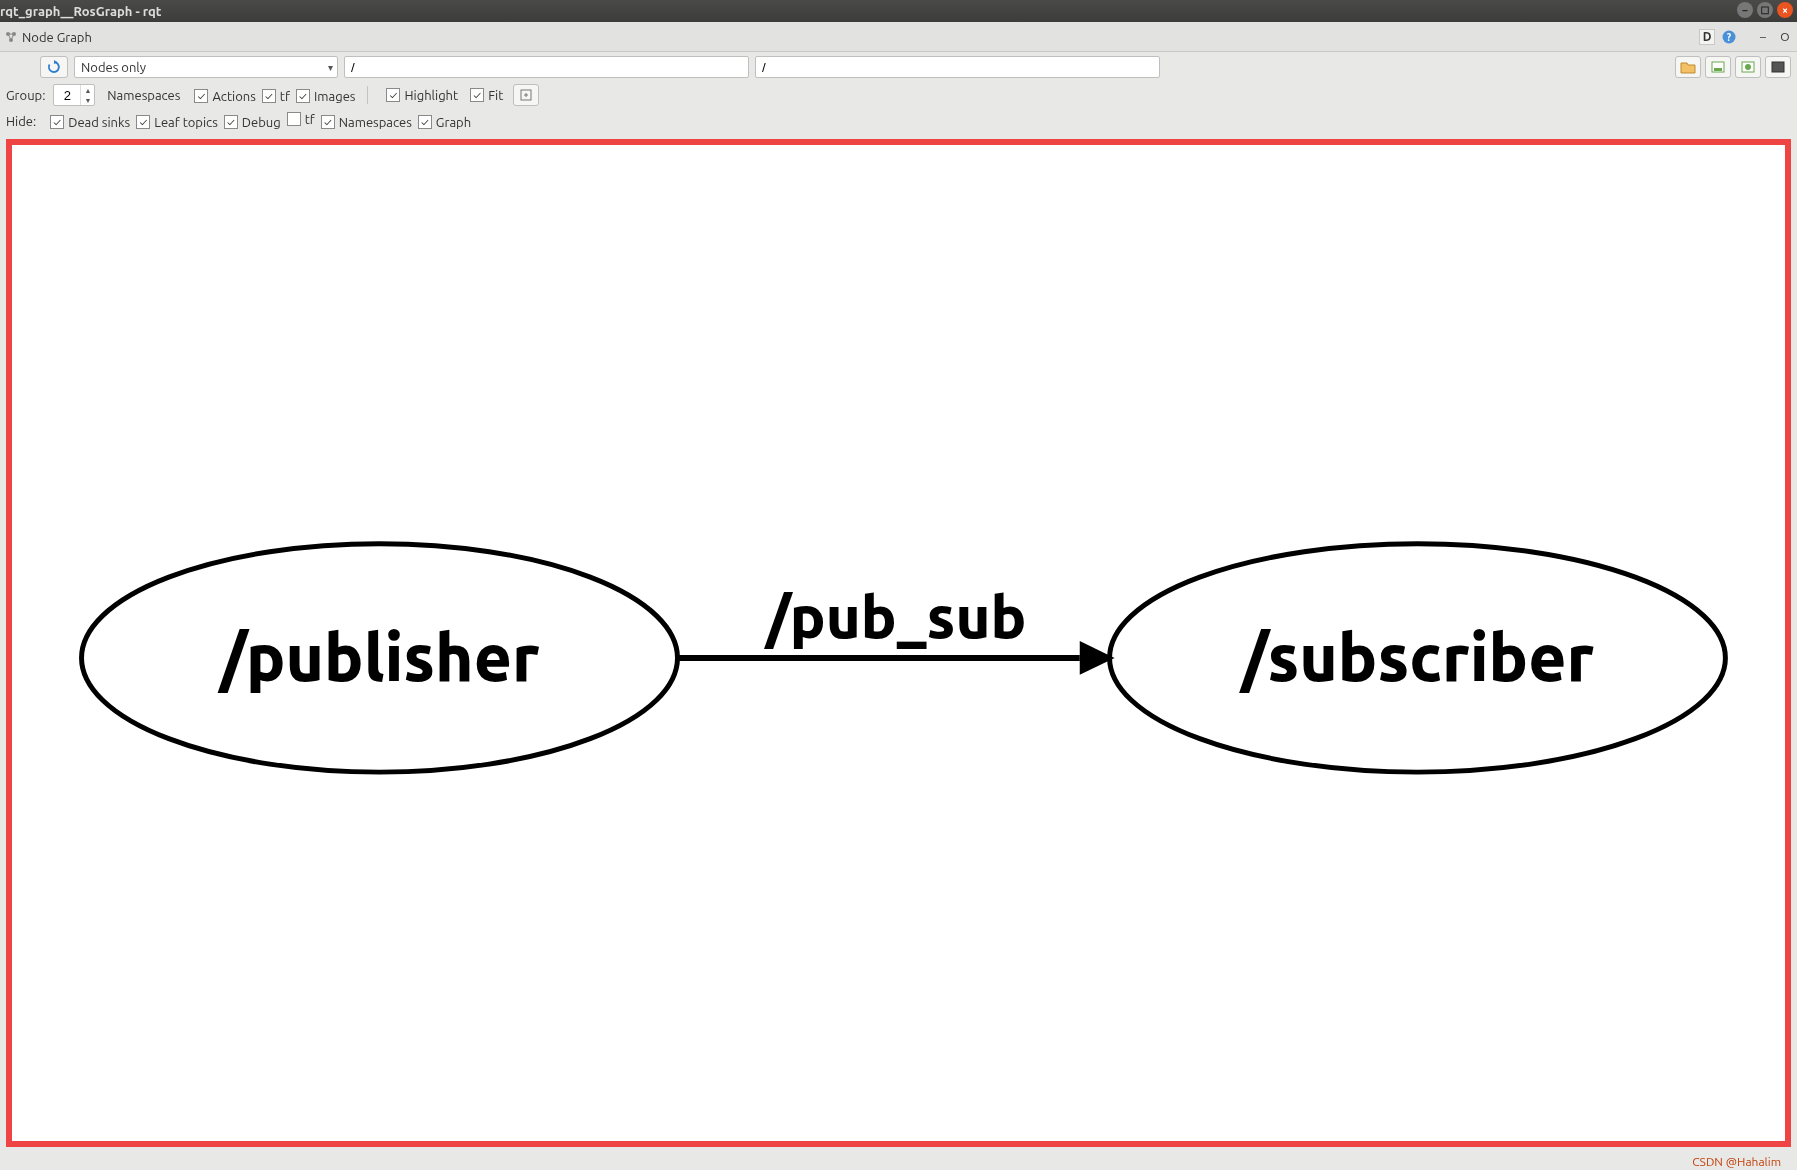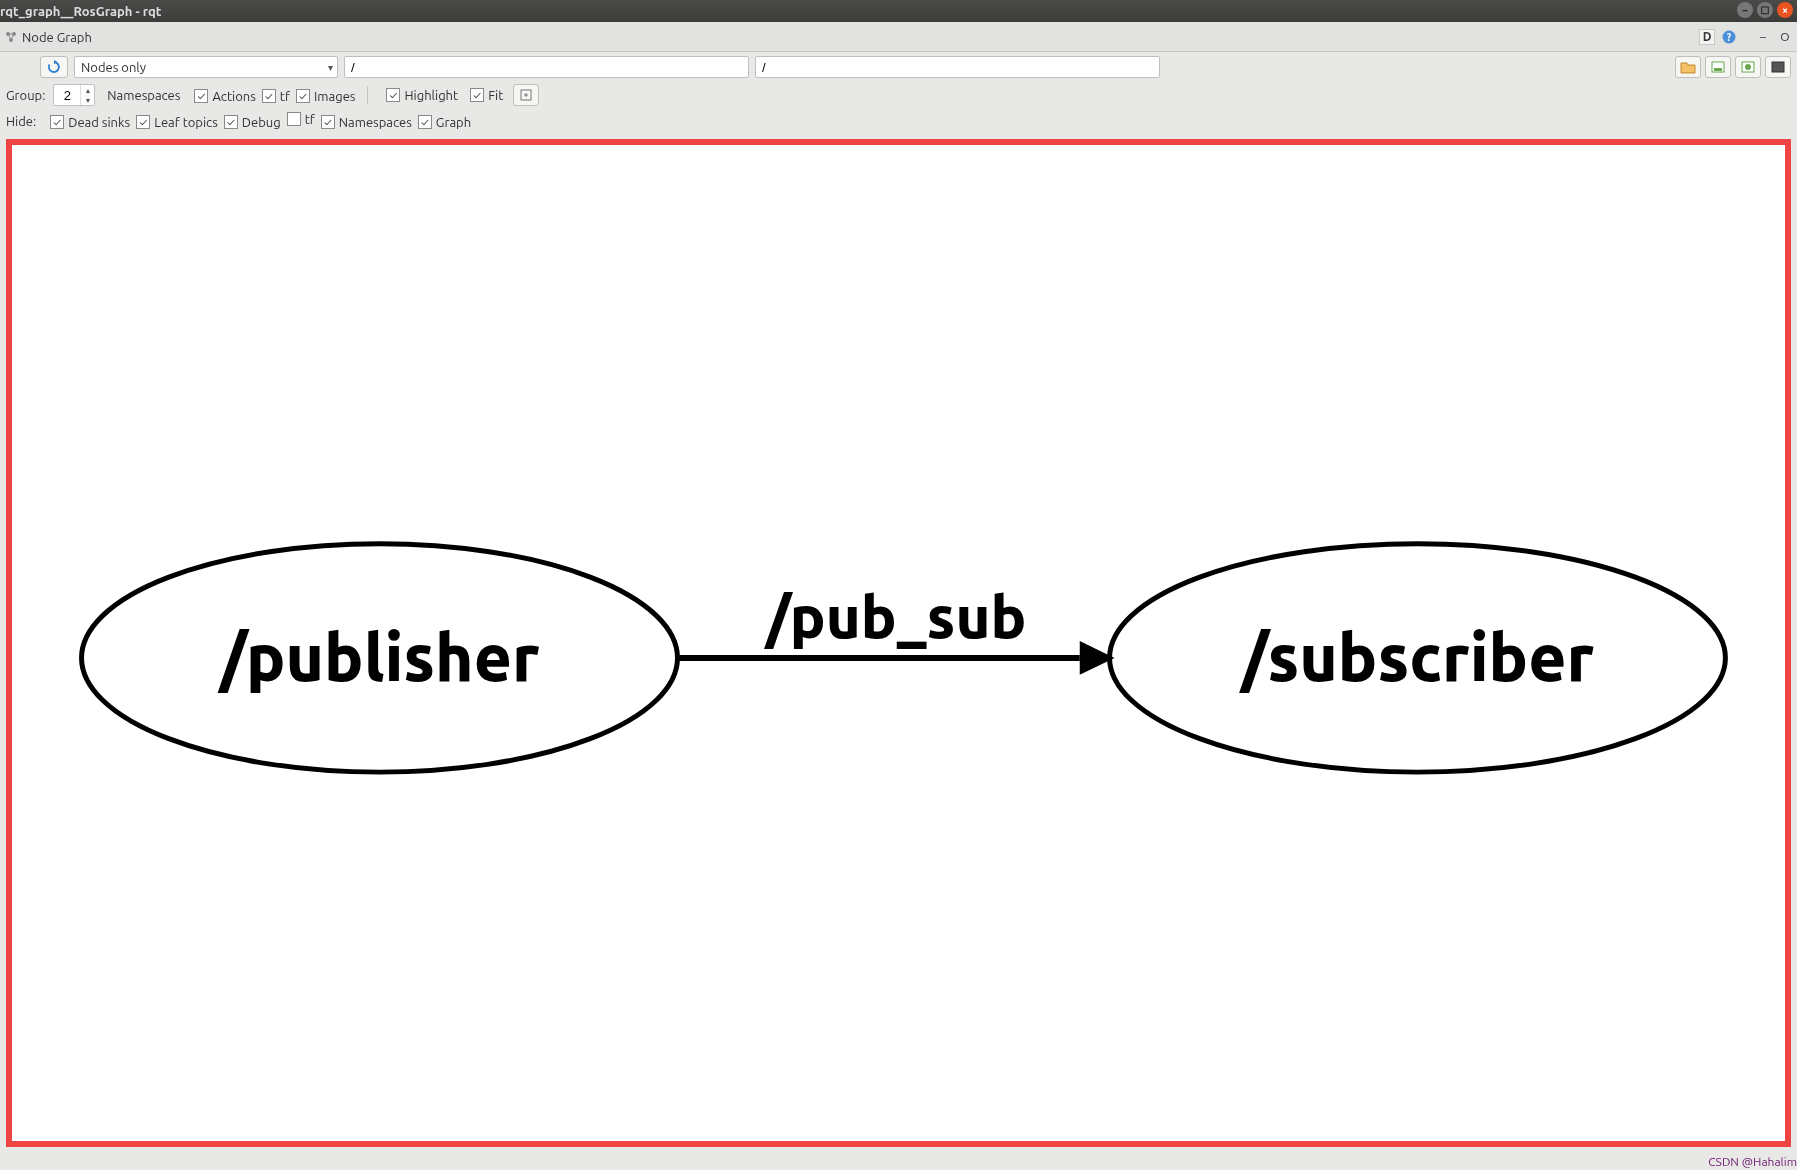--- a/index.html
+++ b/index.html
@@ -44,21 +44,21 @@
   .check { display:inline-flex; align-items:center; gap:4px; margin-left:6px; cursor:pointer; }
   .check .box { width:14px; height:14px; border:1px solid #8a8a88; background:#fff; display:inline-flex; align-items:center; justify-content:center; font-size:11px; color:#333; }
   .sep { width:1px; height:18px; background:#c4c4c2; margin:0 6px; }
   .iconbtn { width:26px; height:22px; border:1px solid #bfbfbd; border-radius:3px; background:#f6f6f4; display:inline-flex; align-items:center; justify-content:center; cursor:pointer; font-size:12px; color:#666; }
 
   
   .canvaswrap { padding: 6px; height: calc(1170px - 22px - 22px - 32px - 28px - 28px - 18px); }
   .canvas { background: #fff; border: 6px solid #ef4444; width: 100%; height: 100%; position: relative; }
 
   
-  .footer { position:absolute; bottom:2px; right:0; color:#701a75; font-size:12px; }
+  .footer { position:absolute; bottom:2px; right:16px; color:#c2410c; font-size:12px; }
 
   svg text { font-family: "Ubuntu","Segoe UI",Arial,sans-serif; }
 </style>
 </head>
 <body>
 
 <div class="titlebar">
   <span>rqt_graph__RosGraph - rqt</span>
   <div class="winbtns">
     <span class="winbtn min">–</span>

